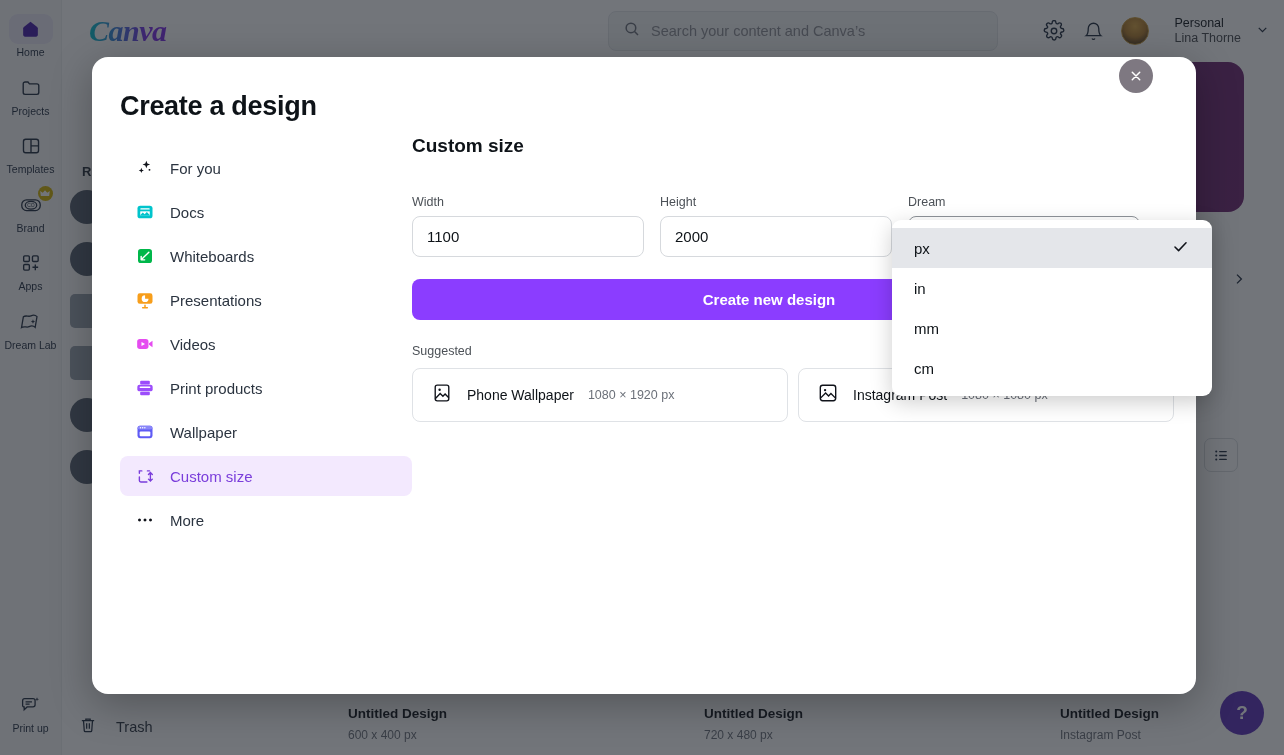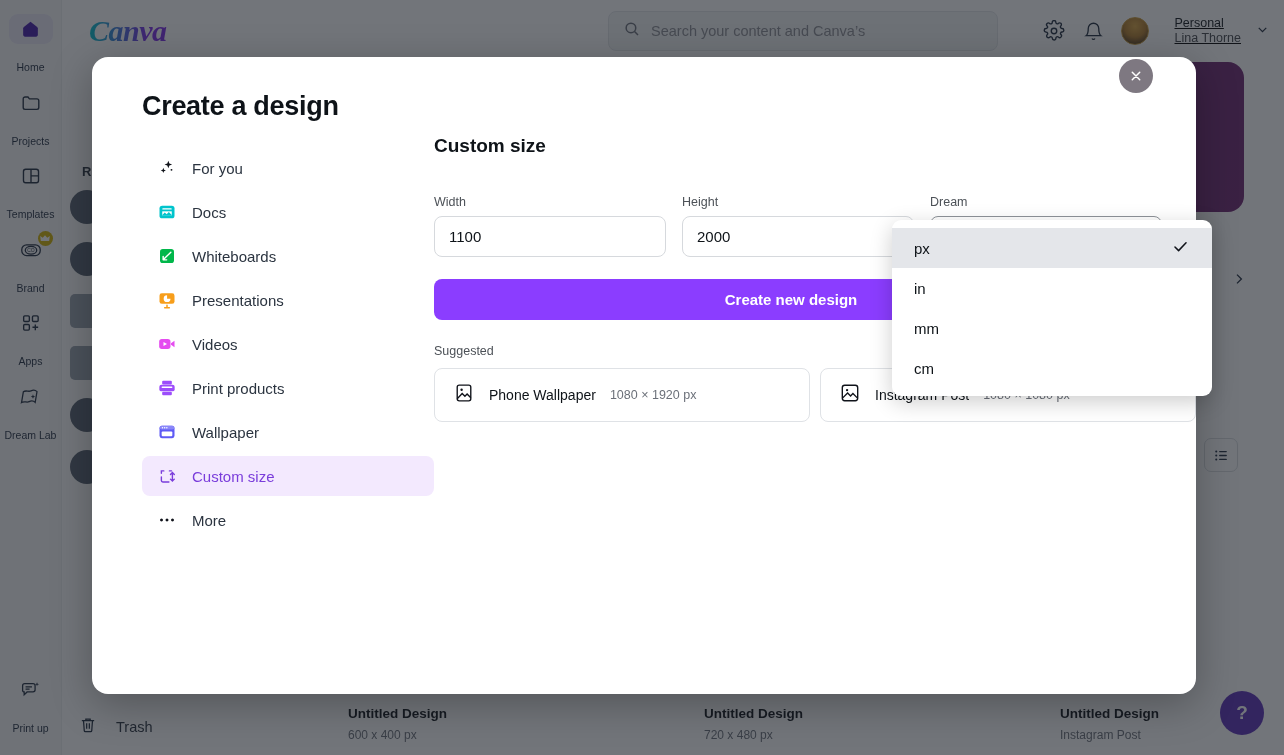--- a/index.html
+++ b/index.html
@@ -14,21 +14,21 @@
   
   .bg-layer { position: absolute; inset: 0; background: #ffffff; }
 
   .rail {
     position: absolute; left: 0; top: 0; width: 62px; height: 755px;
     background: #f7f7f8; border-right: 1px solid #eceef0;
     display: flex; flex-direction: column; align-items: center; padding-top: 8px;
   }
   .rail-item {
     width: 58px; padding: 6px 0 4px; margin-bottom: 4px;
-    display: flex; flex-direction: column; align-items: center; gap: 18px;
+    display: flex; flex-direction: column; align-items: center; gap: 3px;
     cursor: pointer; position: relative;
   }
   .rail-ico {
     width: 44px; height: 30px; border-radius: 9px;
     display: flex; align-items: center; justify-content: center;
   }
   .rail-item.active .rail-ico { background: #e9e6f5; }
   .rail-label { font-size: 10.5px; color: #1f2b3d; line-height: 1.1; white-space: nowrap; }
   .rail-item.active .rail-label { color: #1f2b3d; }
   .crown {
@@ -58,21 +58,21 @@
   .top-right {
     position: absolute; right: 14px; top: 9px; height: 44px;
     display: flex; align-items: center; gap: 14px;
   }
   .icon-btn { width: 26px; height: 26px; display:flex; align-items:center; justify-content:center; cursor:pointer; }
   .avatar {
     width: 28px; height: 28px; border-radius: 50%;
     background: radial-gradient(circle at 50% 32%, #d9a441 0%, #b07a2a 48%, #2d2418 100%);
     border: 1px solid #c89a3a;
   }
-  .acct { display: flex; flex-direction: column; line-height: 1.2; margin-left: 12px; text-decoration: underline; }
+  .acct { display: flex; flex-direction: column; line-height: 1.2; margin-left: 12px; }
   .acct-a { font-size: 12.5px; color: #0e1318; }
   .acct-b { font-size: 12.5px; color: #44474c; }
 
   .banner {
     position: absolute; left: 96px; top: 62px; width: 1148px; height: 150px;
     border-radius: 16px;
     background: linear-gradient(105deg,#3b1366 0%, #5a1d6e 45%, #6e2370 100%);
   }
   .bg-section-label {
     position: absolute; left: 82px; top: 164px; font-size: 13px; color: #2b3440; font-weight: 600;
@@ -110,21 +110,20 @@
 
   
   .dim { position: absolute; inset: 0; background: rgba(27,33,41,0.62); }
 
   
   .modal {
     position: absolute; left: 92px; top: 57px; width: 1104px; height: 637px;
     background: #fff; border-radius: 16px; overflow: visible;
     box-shadow: 0 10px 40px rgba(0,0,0,.28);
     display: flex;
-    padding-left: 22px;
   }
   .modal-left { width: 320px; padding: 34px 0 0 28px; flex-shrink: 0; }
   .modal-title { font-size: 27px; font-weight: 700; color: #0e1318; letter-spacing: -0.3px; margin-bottom: 26px; }
   .menu { display: flex; flex-direction: column; }
   .menu-item {
     display: flex; align-items: center; gap: 14px;
     height: 40px; padding: 0 14px; margin-bottom: 4px;
     border-radius: 8px; cursor: pointer;
   }
   .menu-item.sel { background: #f3e9fe; }

